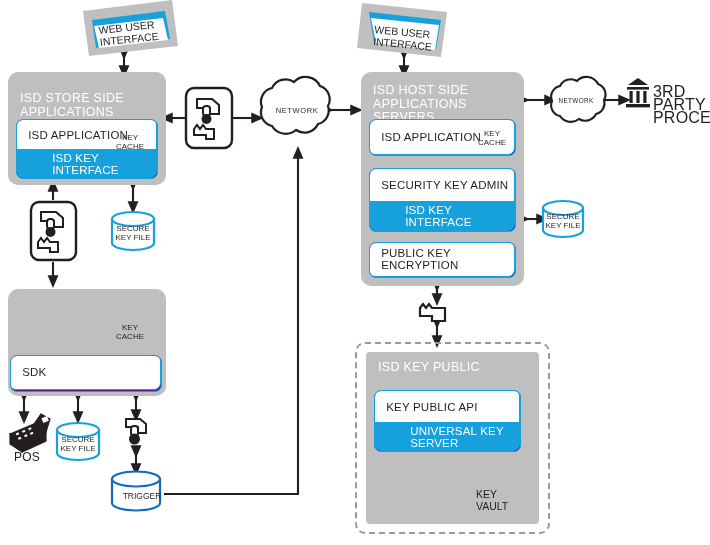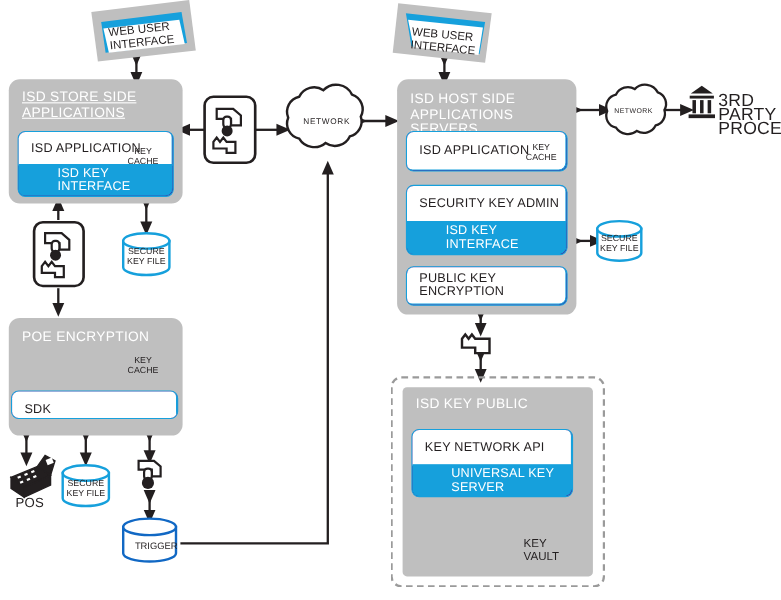--- a/index.html
+++ b/index.html
@@ -226,21 +226,21 @@
     <div>INTERFACE</div>
   </div>
   <div class="abs" style="left:375px;top:23px;width:70px;font-size:10.5px;line-height:12px;color:#231f20;
               transform:rotate(5.5deg);transform-origin:left top;">
     <div>WEB USER</div>
     <div>INTERFACE</div>
   </div>
 
   <div class="panel" style="left:8px;top:72px;width:158px;height:113px;">
   </div>
-  <div class="panel-title" style="left:20px;top:82px;width:140px;text-decoration:underline;">
+  <div class="panel-title" style="left:20px;top:92px;width:140px;">
     <div>ISD STORE SIDE</div>
     <div>APPLICATIONS</div>
   </div>
   <div class="stack" style="left:16px;top:119px;width:142px;height:60px;">
     <div class="row-white" style="left:-1.8px;top:-1.8px;width:142px;height:33px;border-radius:7px 7px 0 0;">
       <span class="lbl">ISD APPLICATION</span>
     </div>
     <div class="row-blue" style="left:-1.8px;top:29px;width:142px;height:29px;border-radius:0 0 7px 7px;">
       <span class="lbl">ISD KEY INTERFACE</span>
     </div>
@@ -292,28 +292,25 @@
     <div>PROCESSOR</div>
   </div>
 
   <div class="abs" style="left:112px;top:224px;width:42px;text-align:center;font-size:8px;line-height:9px;color:#231f20;">
     <div>SECURE</div>
     <div>KEY FILE</div>
   </div>
 
   <div class="panel" style="left:8px;top:289px;width:158px;height:107px;">
   </div>
-  <div class="panel-title" style="left:20px;top:300px;width:140px;">
-    <span>POE ENCRYPTION</span>
-  </div>
   <div class="abs" style="left:114px;top:323px;width:32px;text-align:center;font-size:8px;line-height:9px;color:#231f20;">
     <div>KEY</div>
     <div>CACHE</div>
   </div>
-  <div class="stack" style="left:10px;top:355px;width:152px;height:26px;">
+  <div class="stack" style="left:10px;top:355px;width:152px;height:37px;">
     <div class="row-white" style="left:-1.8px;top:-1.8px;width:152px;height:36px;border-radius:7px;">
       <span class="lbl">SDK</span>
     </div>
   </div>
 
   <div class="cap" style="left:8px;top:452px;width:38px;text-align:center;font-size:12px;">
     <span>POS</span>
   </div>
 
   <div class="abs" style="left:57px;top:435px;width:42px;text-align:center;font-size:8px;line-height:9px;color:#231f20;">
@@ -325,21 +322,21 @@
     <span>TRIGGER</span>
   </div>
 
   <div class="dashed" style="left:355px;top:342px;width:195px;height:192px;"></div>
   <div class="panel" style="left:366px;top:352px;width:173px;height:172px;border-radius:4px;"></div>
   <div class="panel-title" style="left:378px;top:361px;width:160px;">
     <span>ISD KEY PUBLIC</span>
   </div>
   <div class="stack" style="left:374px;top:390px;width:147px;height:62px;">
     <div class="row-white" style="left:-1.8px;top:-1.8px;width:147px;height:35px;border-radius:7px 7px 0 0;">
-      <span class="lbl">KEY NETWORK API</span>
+      <span class="lbl">KEY PUBLIC API</span>
     </div>
     <div class="row-blue" style="left:-1.8px;top:31px;width:147px;height:29px;border-radius:0 0 7px 7px;">
       <span class="lbl">UNIVERSAL KEY SERVER</span>
     </div>
   </div>
   <div class="abs" style="left:476px;top:488px;width:50px;font-size:10.5px;line-height:12px;color:#231f20;">
     <span>KEY VAULT</span>
   </div>
 
 </div>

